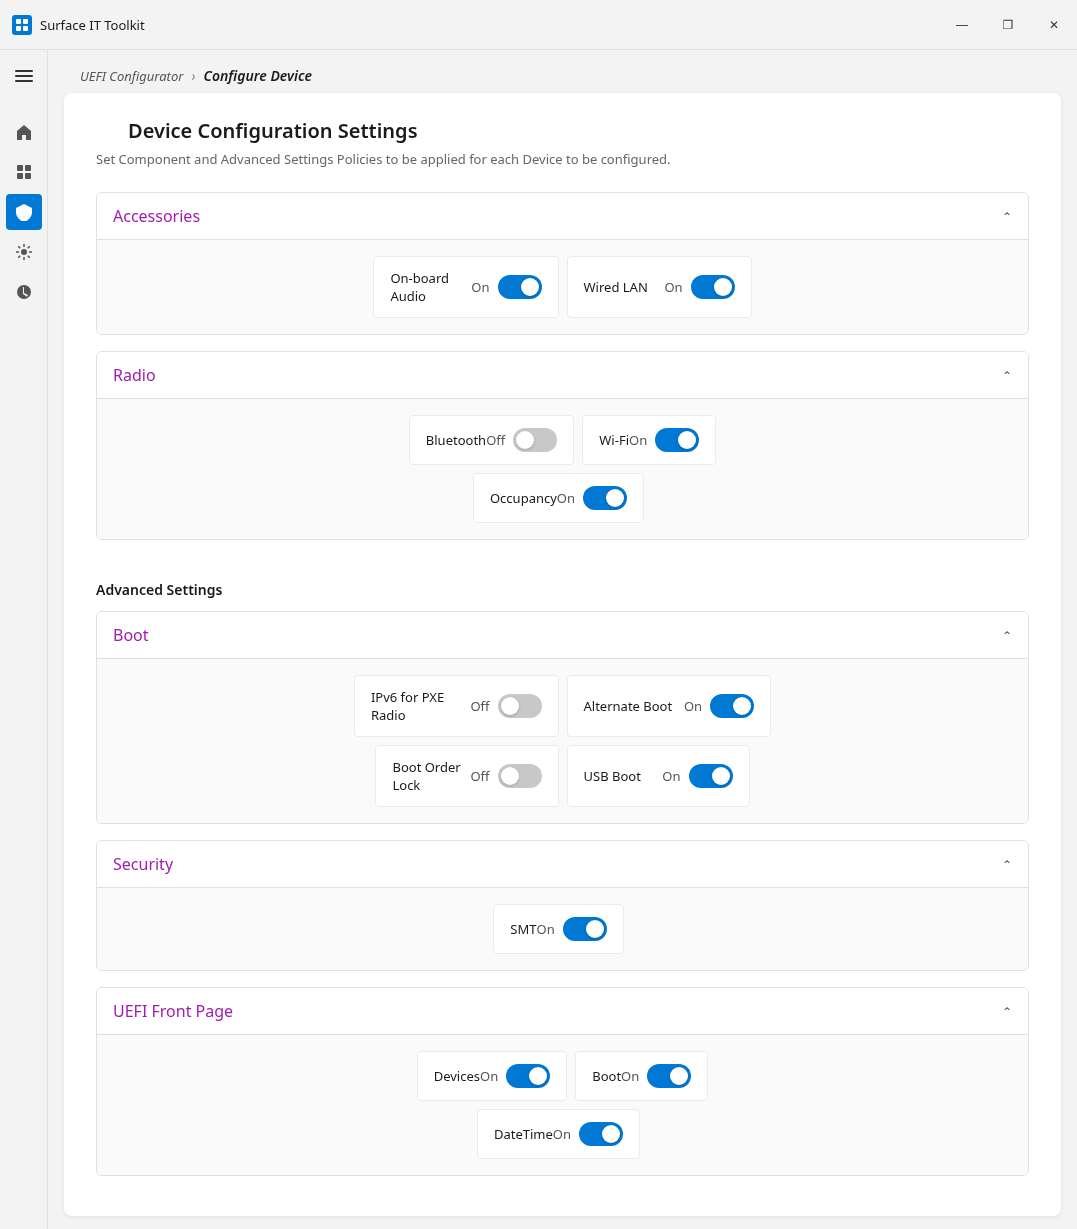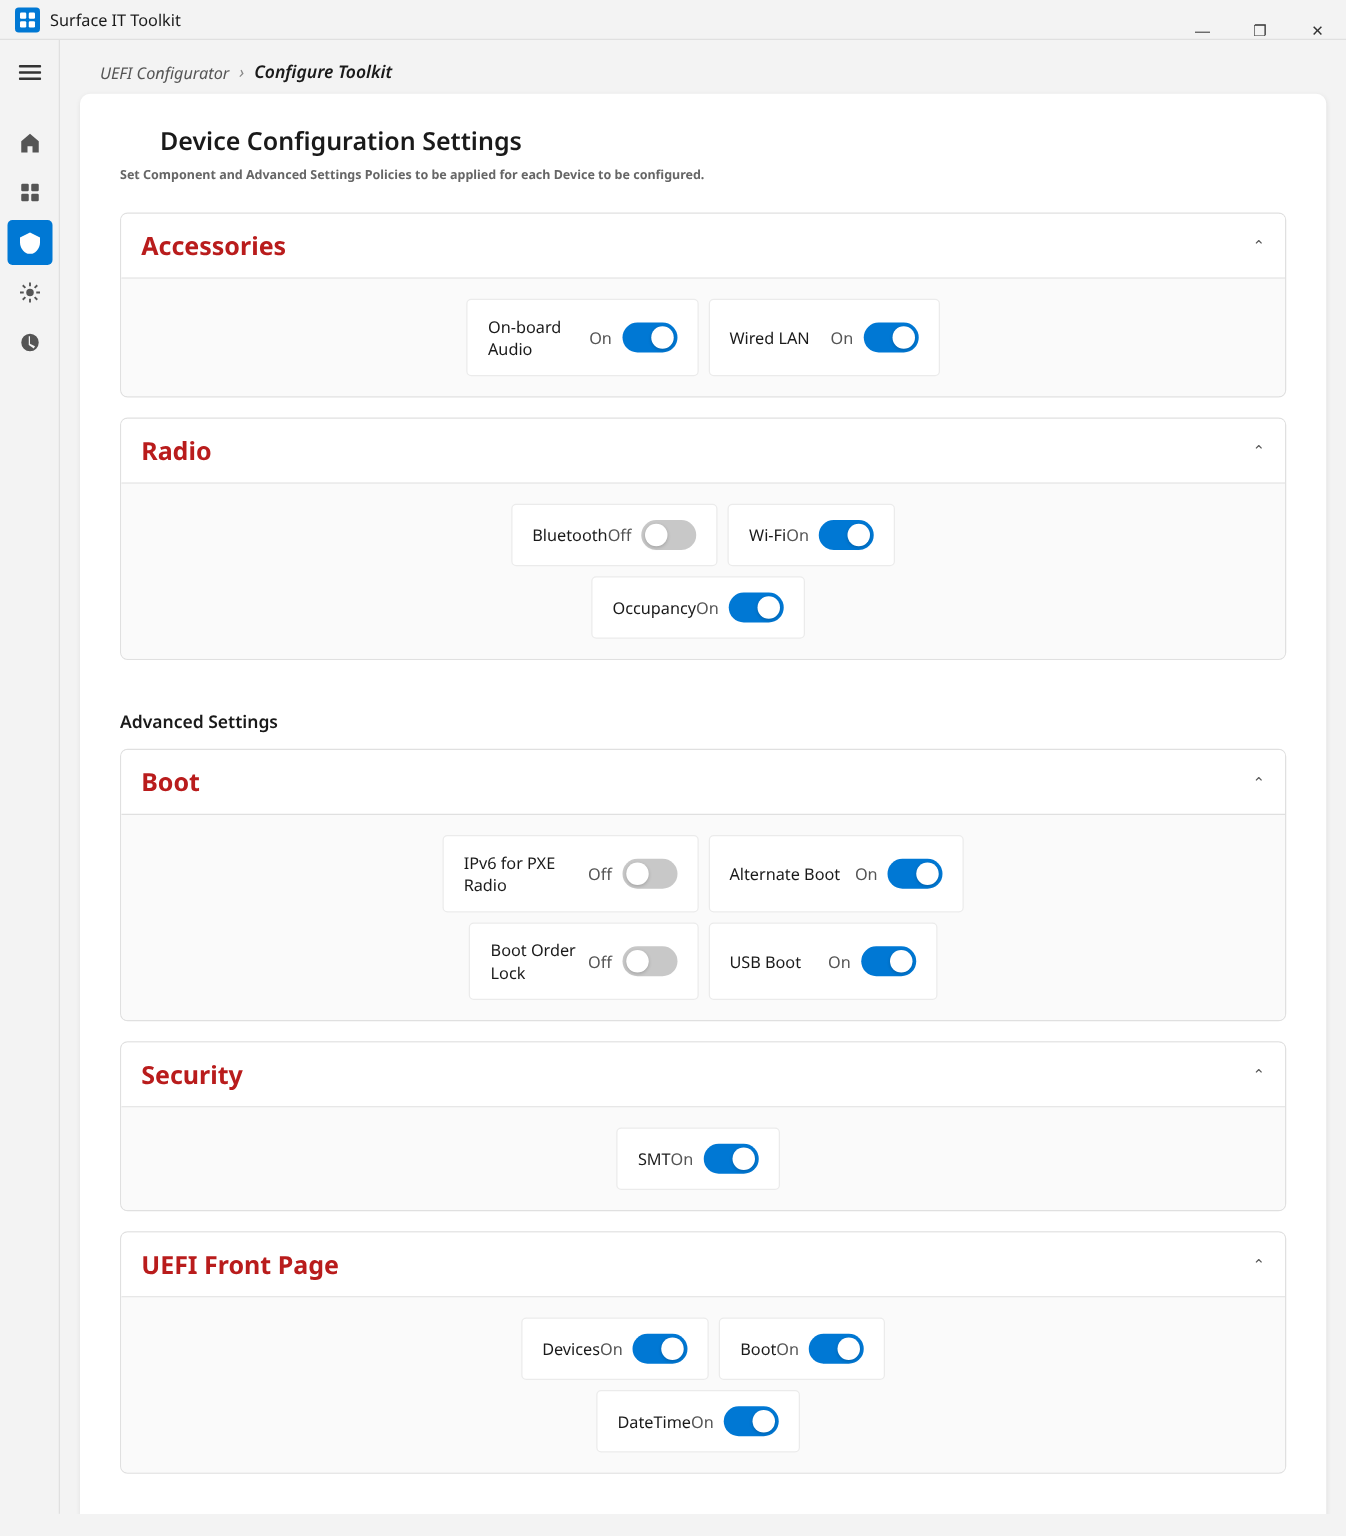--- a/index.html
+++ b/index.html
@@ -7,21 +7,21 @@
       font-family: 'Segoe UI', system-ui, sans-serif;
       background: #f3f3f3;
       width: 1077px;
       min-height: 1229px;
       overflow-x: hidden;
     }
 
     
     .title-bar {
       background: #f3f3f3;
-      height: 32px;
+      height: 50px;
       display: flex;
       align-items: center;
       padding: 0 12px;
       border-bottom: 1px solid #e0e0e0;
       position: relative;
     }
     .title-bar-left {
       display: flex;
       align-items: center;
       gap: 8px;
@@ -136,24 +136,23 @@
     }
 
     .panel-title {
       font-size: 20px;
       font-weight: 600;
       color: #1a1a1a;
       margin-bottom: 6px;
       margin-left: 32px;
     }
     .panel-subtitle {
-      font-size: 10px;
+      font-size: 13px;
       color: #666;
       margin-bottom: 24px;
-      font-weight: bold;
     }
 
     
     .section-heading {
       font-size: 14px;
       font-weight: 600;
       color: #1a1a1a;
       margin-bottom: 12px;
       margin-top: 8px;
     }
@@ -168,23 +167,23 @@
     .card-header {
       display: flex;
       align-items: center;
       justify-content: space-between;
       padding: 12px 16px;
       background: white;
       cursor: pointer;
       border-bottom: 1px solid #e0e0e0;
     }
     .card-header-title {
-      font-size: 20px;
-      font-weight: 700;
-      color: #b91c1c;
+      font-size: 16px;
+      font-weight: 400;
+      color: #a21caf;
     }
     .chevron {
       font-size: 12px;
       color: #555;
       transition: transform 0.2s;
     }
     .card-body {
       background: #fafafa;
       padding: 4px 0;
     }
@@ -336,21 +335,21 @@
           <path d="M9 2a7 7 0 100 14A7 7 0 009 2zm0 2v6l4 2-1 1.7L8 11V4h1z"></path>
         </svg>
     </div>
   </div>
 
   <div class="main-content">
 
     <div class="breadcrumb">
       <span class="breadcrumb-link">UEFI Configurator</span>
       <span class="breadcrumb-sep">›</span>
-      <span class="breadcrumb-current">Configure Toolkit</span>
+      <span class="breadcrumb-current">Configure Device</span>
     </div>
 
     <div class="content-panel">
       <h1 class="panel-title">Device Configuration Settings</h1>
       <p class="panel-subtitle">Set Component and Advanced Settings Policies to be applied for each Device to be configured.</p>
 
 
       <div class="settings-card">
         <div class="card-header">
           <span class="card-header-title">Accessories</span>

